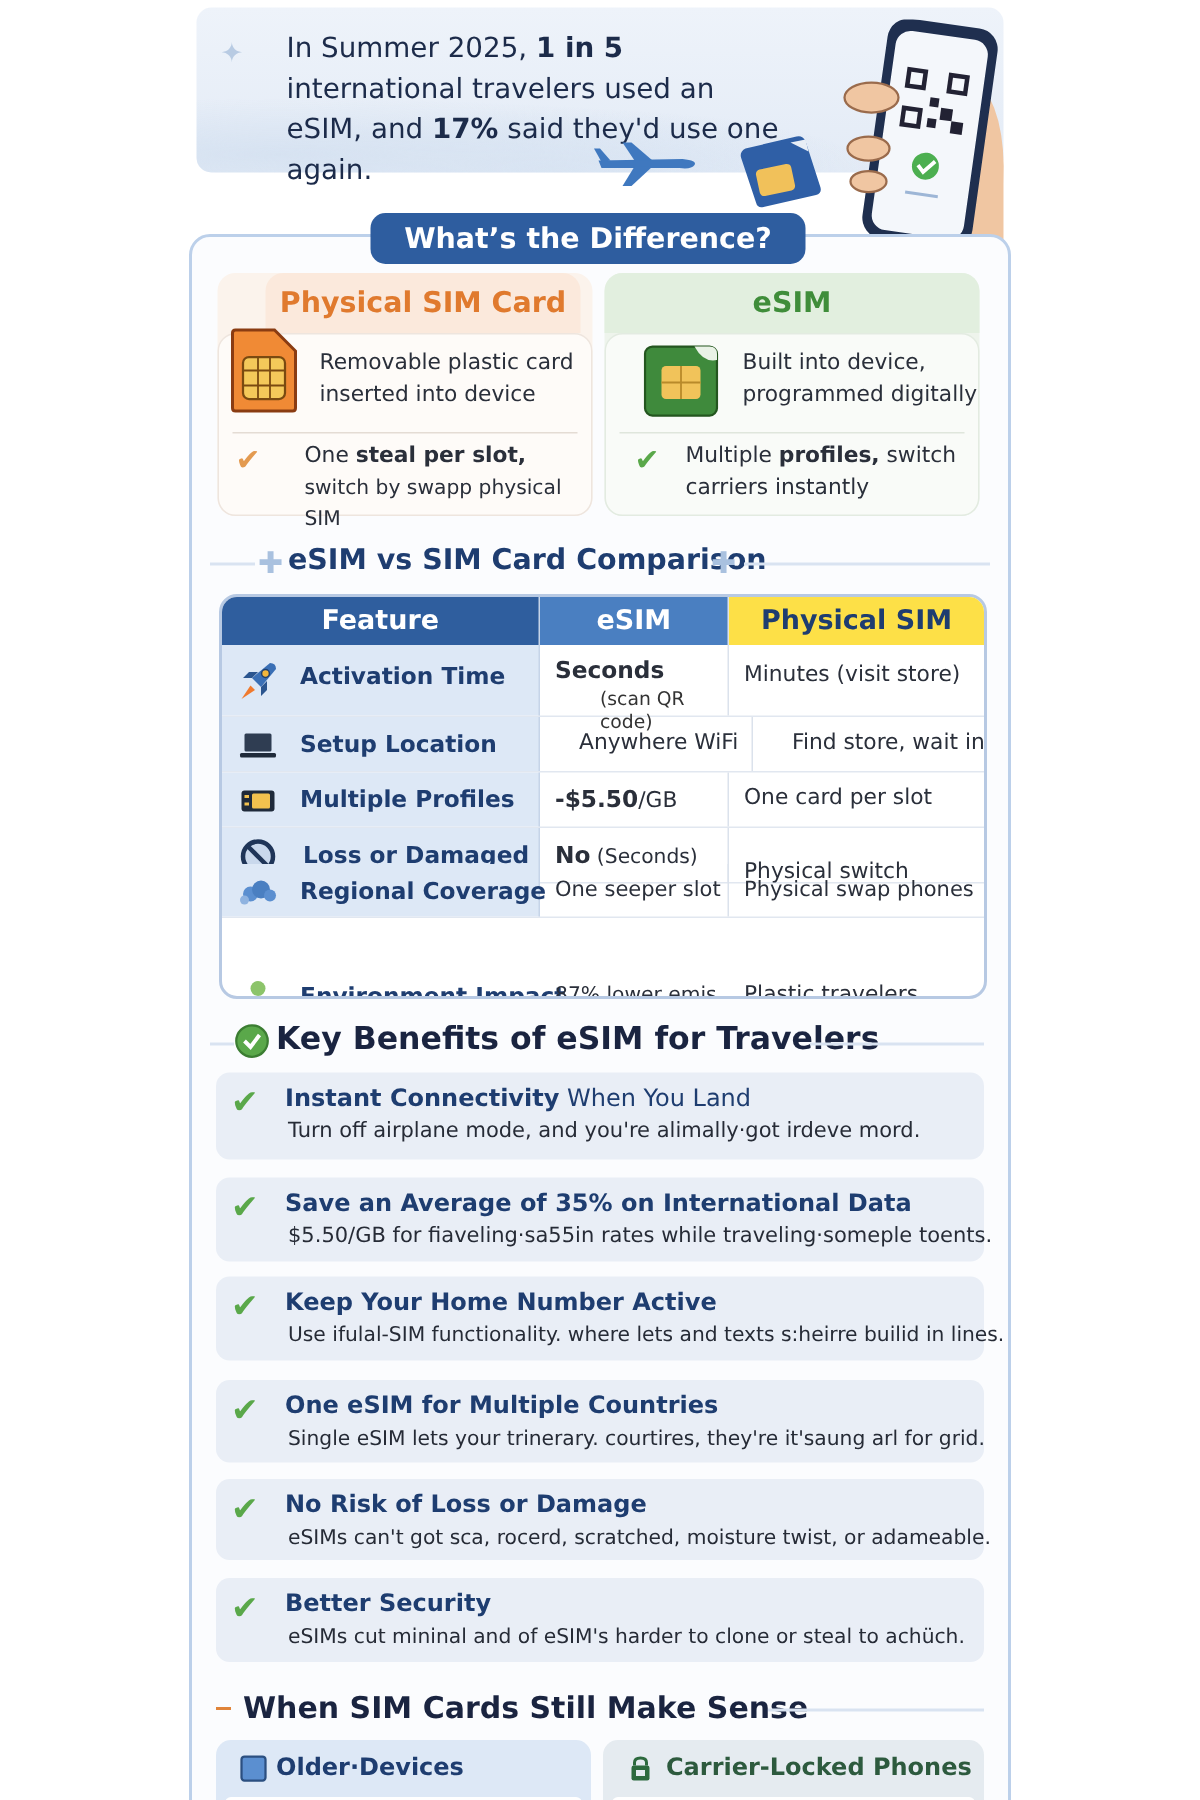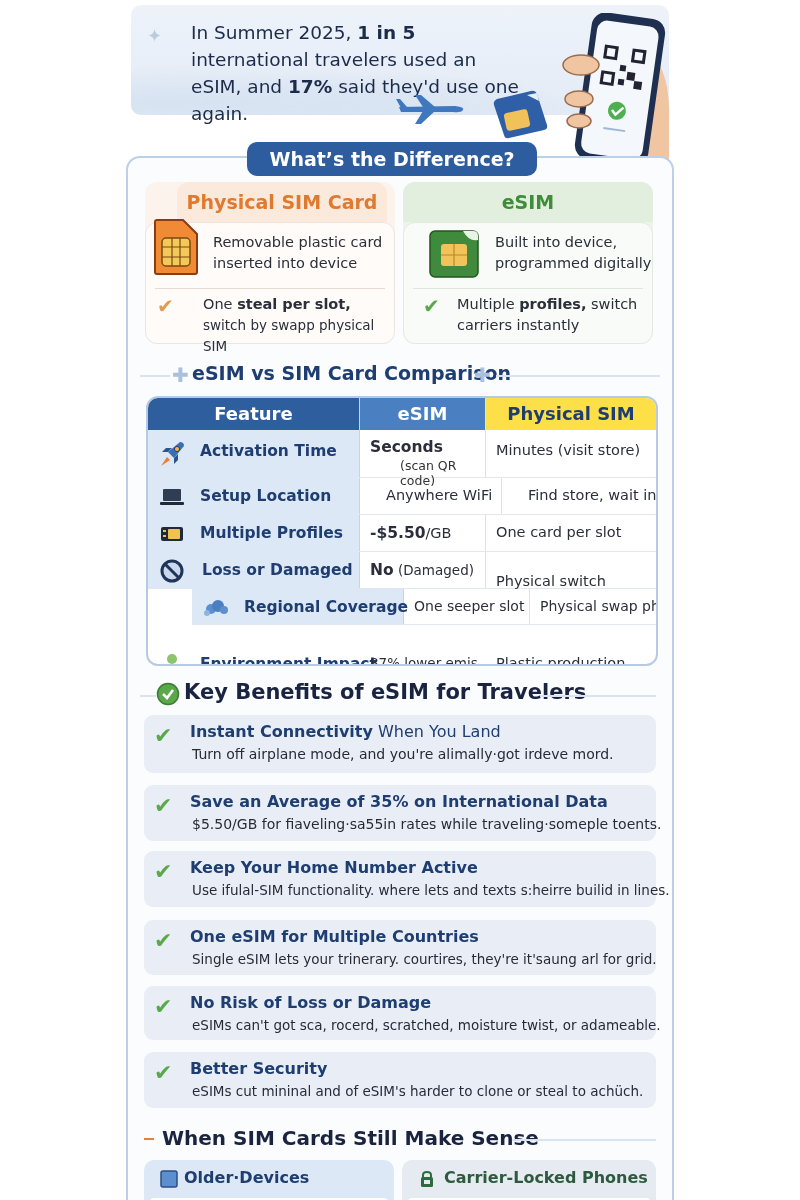--- a/index.html
+++ b/index.html
@@ -275,28 +275,28 @@
 
   <div class="t-row t-body" style="top:154px;height:37px;">
     <div class="c1">
       <svg class="feat-icon" style="top:5px;" viewBox="0 0 28 28">
         <circle cx="14" cy="14" r="10" fill="#c9d8ec" stroke="#1f3558" stroke-width="3"></circle>
         <path d="M7 7 L21 21" stroke="#1f3558" stroke-width="3"></path>
       </svg>
       <span class="feat-label" style="top:9px;left:54px;">Loss or Damaged</span>
     </div>
     <div class="c2">
-        <span class="cell-text" style="top:9px;font-size:13.5px;"><b>No</b><span> (Damaged)</span></span>
+        <span class="cell-text" style="top:9px;font-size:13.5px;"><b>No</b><span> (Seconds)</span></span>
       </div>
     <div class="c3">
         <span class="cell-text" style="top:9px;margin-top:12px;">Physical switch</span>
       </div>
   </div>
 
-  <div class="t-row t-body" style="top:191px;height:36px;margin-left:44px;">
+  <div class="t-row t-body" style="top:178px;height:36px;">
     <div class="c1">
       <svg class="feat-icon" style="top:5px;" viewBox="0 0 28 28">
         <circle cx="9" cy="15" r="5" fill="#5b8fd0"></circle>
         <circle cx="16" cy="12" r="6" fill="#4a7fc1"></circle>
         <circle cx="22" cy="16" r="4" fill="#5b8fd0"></circle>
         <circle cx="5" cy="19" r="3" fill="#8fb3e0"></circle>
       </svg>
       <span class="feat-label" style="top:9px;">Regional Coverage</span>
     </div>
     <div class="c2">
@@ -313,21 +313,21 @@
         <circle cx="14" cy="8" r="5" fill="#8cc46a"></circle>
         <circle cx="8" cy="18" r="5" fill="#5aa84a"></circle>
         <circle cx="20" cy="18" r="5" fill="#2e7d32"></circle>
       </svg>
       <span class="feat-label" style="top:10px;">Environment Impact</span>
     </div>
     <div class="c2">
         <span class="cell-text" style="top:10px;font-size:13.5px;">87% lower emis.</span>
       </div>
     <div class="c3">
-        <span class="cell-text" style="top:10px;">Plastic production</span>
+        <span class="cell-text" style="top:10px;">Plastic travelers</span>
       </div>
   </div>
 </div>
 
 <div class="section-head ben-head">
   <div class="line" style="left:0;width:16px;"></div>
   <svg class="chk" viewBox="0 0 24 24">
     <circle cx="12" cy="12" r="10.5" fill="#5aa84a" stroke="#3b7d32" stroke-width="1.5"></circle>
     <path d="M7 12 L11 16 L17 8" stroke="#fff" stroke-width="2.6" fill="none"></path>
   </svg>

